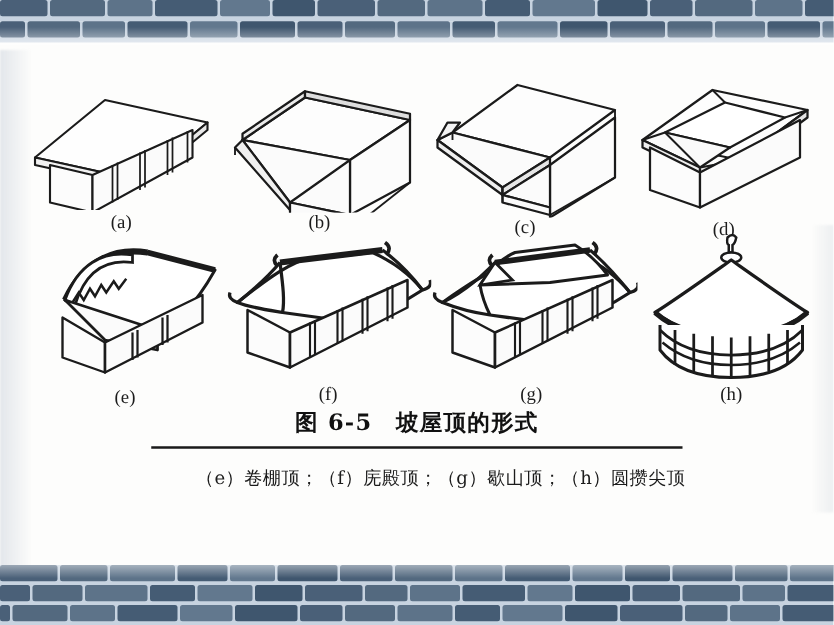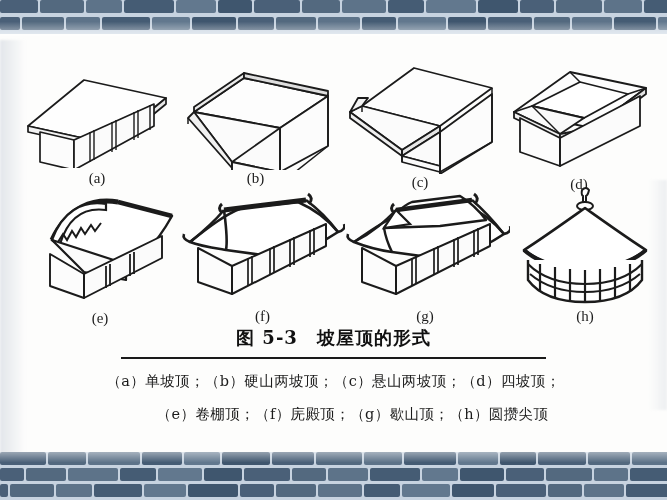--- a/index.html
+++ b/index.html
@@ -315,23 +315,22 @@
         </g>
 
         <path d="M20,90 C34,102 54,108 75,108 C96,108 116,102 130,90" fill="none" stroke="#1b1b1b" stroke-width="2"></path>
       </svg>
       <div class="fig-label" style="top:124px;">(h)</div>
     </div>
 
   </div>
 
   <div class="caption">
-    <div class="cap-title">图 5-3　坡屋顶的形式</div>
+    <div class="cap-title">图 6-5　坡屋顶的形式</div>
     <div class="cap-rule"></div>
-    <div class="cap-line">（a）单坡顶；（b）硬山两坡顶；（c）悬山两坡顶；（d）四坡顶；</div>
     <div class="cap-line second">（e）卷棚顶；（f）庑殿顶；（g）歇山顶；（h）圆攒尖顶</div>
   </div>
 
   <div class="brick-band brick-bottom">
     <div class="brick-row" id="bb-r1" style="background: rgb(199, 211, 224);"><span class="brick" style="width: 46px; background: rgb(74, 96, 120);"></span><span class="brick" style="width: 38px; background: rgb(83, 105, 127);"></span><span class="brick" style="width: 52px; background: rgb(93, 115, 137);"></span><span class="brick" style="width: 40px; background: rgb(69, 92, 116);"></span><span class="brick" style="width: 36px; background: rgb(98, 120, 142);"></span><span class="brick" style="width: 48px; background: rgb(63, 86, 110);"></span><span class="brick" style="width: 42px; background: rgb(74, 96, 120);"></span><span class="brick" style="width: 46px; background: rgb(83, 105, 127);"></span><span class="brick" style="width: 38px; background: rgb(93, 115, 137);"></span><span class="brick" style="width: 52px; background: rgb(69, 92, 116);"></span><span class="brick" style="width: 40px; background: rgb(98, 120, 142);"></span><span class="brick" style="width: 36px; background: rgb(63, 86, 110);"></span><span class="brick" style="width: 48px; background: rgb(74, 96, 120);"></span><span class="brick" style="width: 42px; background: rgb(83, 105, 127);"></span><span class="brick" style="width: 46px; background: rgb(93, 115, 137);"></span></div>
     <div class="brick-row" id="bb-r2" style="background: rgb(199, 211, 224);"><span class="brick" style="width: 24px; background: rgb(74, 96, 120);"></span><span class="brick" style="width: 40px; background: rgb(83, 105, 127);"></span><span class="brick" style="width: 50px; background: rgb(93, 115, 137);"></span><span class="brick" style="width: 36px; background: rgb(69, 92, 116);"></span><span class="brick" style="width: 44px; background: rgb(98, 120, 142);"></span><span class="brick" style="width: 38px; background: rgb(63, 86, 110);"></span><span class="brick" style="width: 46px; background: rgb(74, 96, 120);"></span><span class="brick" style="width: 34px; background: rgb(83, 105, 127);"></span><span class="brick" style="width: 40px; background: rgb(93, 115, 137);"></span><span class="brick" style="width: 50px; background: rgb(69, 92, 116);"></span><span class="brick" style="width: 36px; background: rgb(98, 120, 142);"></span><span class="brick" style="width: 44px; background: rgb(63, 86, 110);"></span><span class="brick" style="width: 38px; background: rgb(74, 96, 120);"></span><span class="brick" style="width: 46px; background: rgb(83, 105, 127);"></span><span class="brick" style="width: 34px; background: rgb(93, 115, 137);"></span><span class="brick" style="width: 40px; background: rgb(69, 92, 116);"></span></div>
     <div class="brick-row" id="bb-r3" style="background: rgb(199, 211, 224);"><span class="brick" style="width: 8px; background: rgb(74, 96, 120);"></span><span class="brick" style="width: 44px; background: rgb(83, 105, 127);"></span><span class="brick" style="width: 36px; background: rgb(93, 115, 137);"></span><span class="brick" style="width: 48px; background: rgb(69, 92, 116);"></span><span class="brick" style="width: 42px; background: rgb(98, 120, 142);"></span><span class="brick" style="width: 50px; background: rgb(63, 86, 110);"></span><span class="brick" style="width: 34px; background: rgb(74, 96, 120);"></span><span class="brick" style="width: 40px; background: rgb(83, 105, 127);"></span><span class="brick" style="width: 44px; background: rgb(93, 115, 137);"></span><span class="brick" style="width: 36px; background: rgb(69, 92, 116);"></span><span class="brick" style="width: 48px; background: rgb(98, 120, 142);"></span><span class="brick" style="width: 42px; background: rgb(63, 86, 110);"></span><span class="brick" style="width: 50px; background: rgb(74, 96, 120);"></span><span class="brick" style="width: 34px; background: rgb(83, 105, 127);"></span><span class="brick" style="width: 40px; background: rgb(93, 115, 137);"></span><span class="brick" style="width: 44px; background: rgb(69, 92, 116);"></span></div>
     <div class="band-fade-bottom"></div>
   </div>
 

